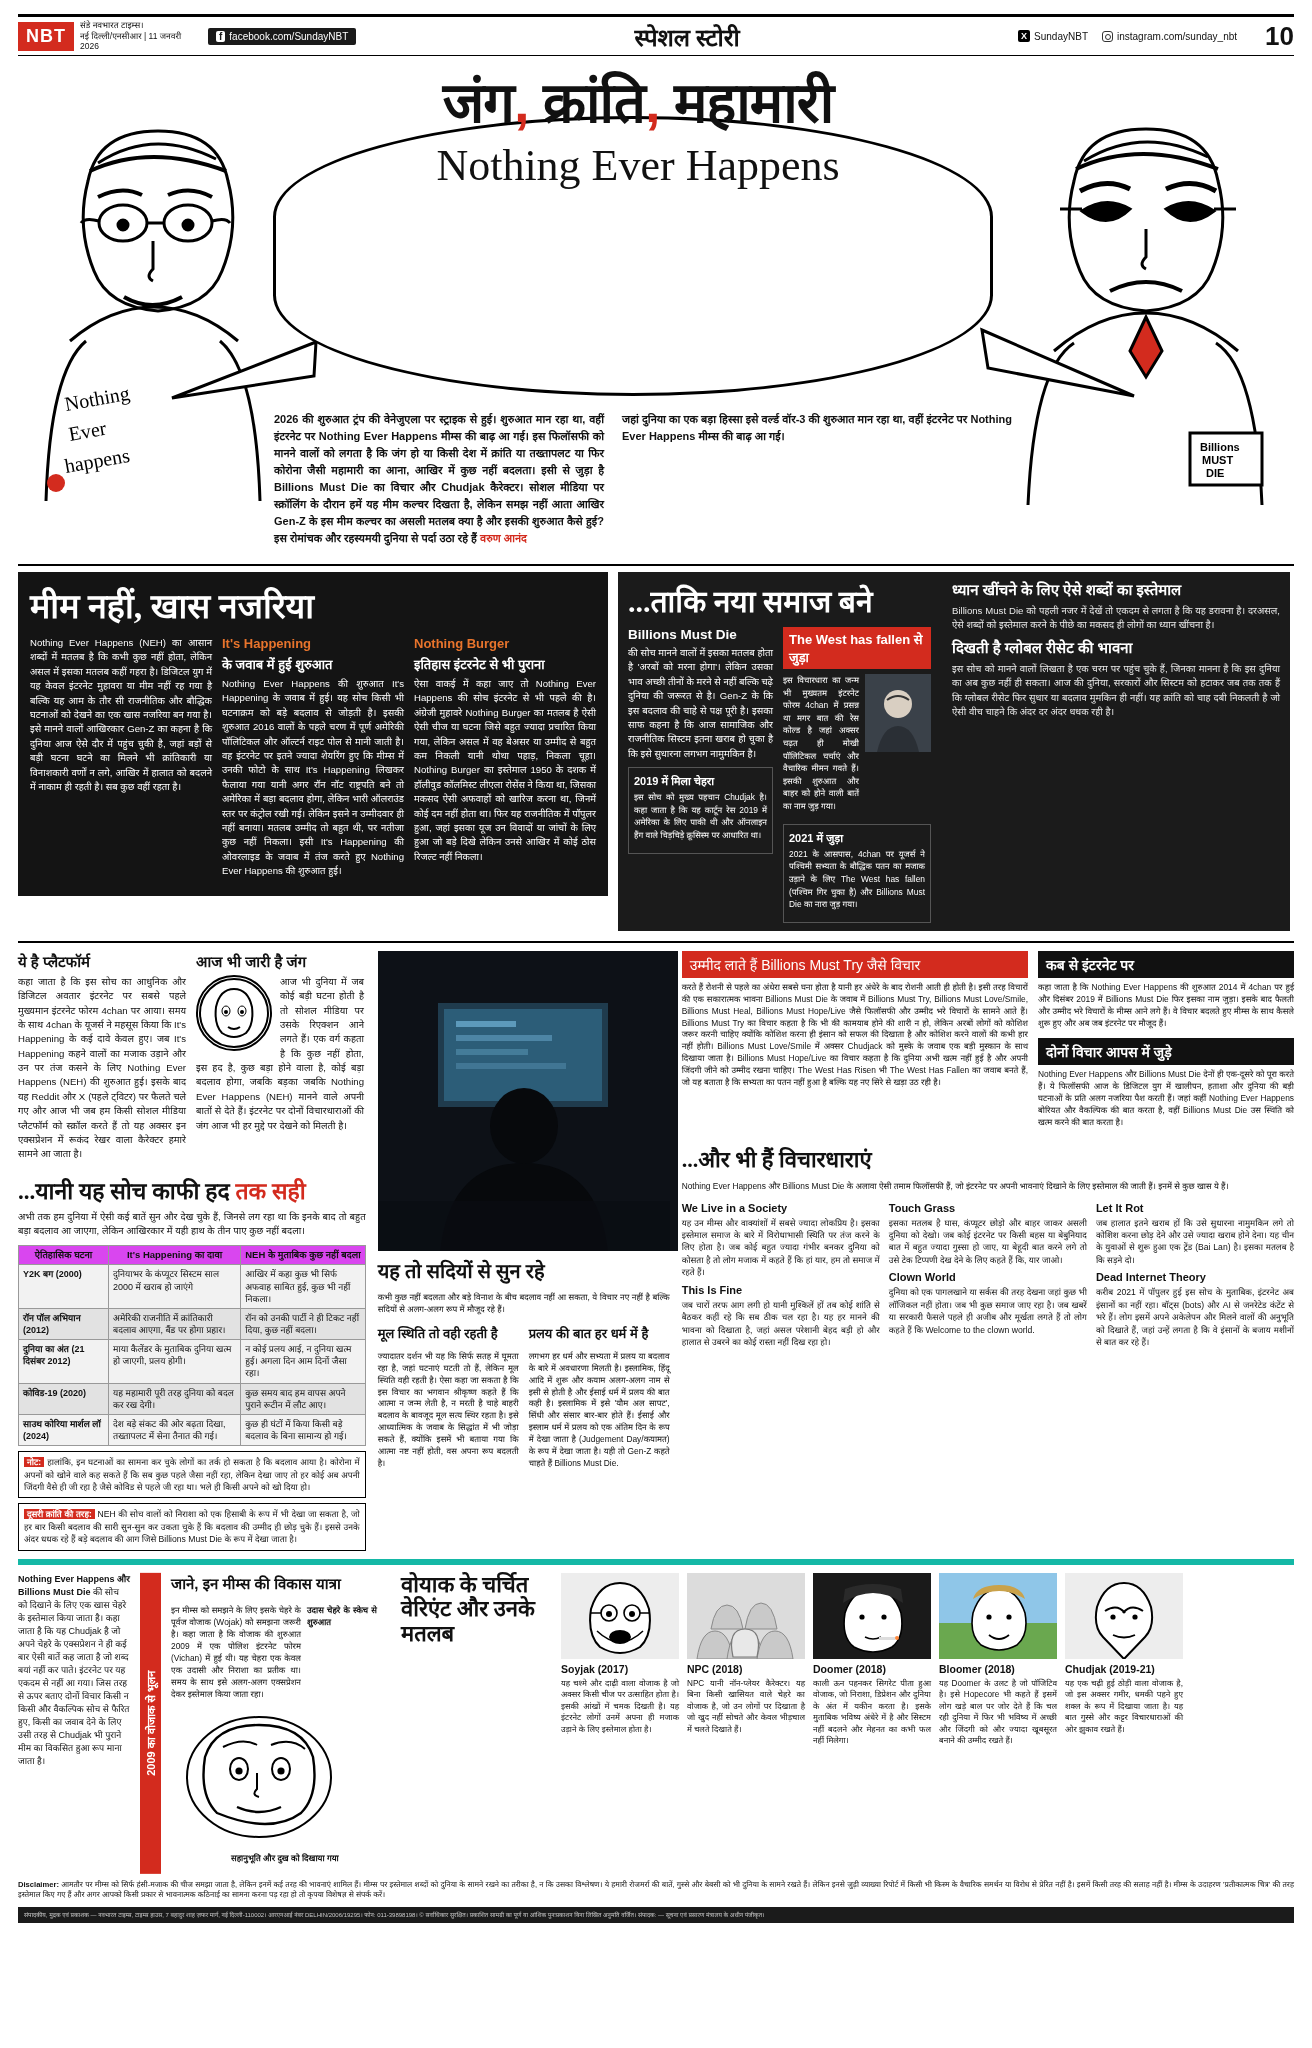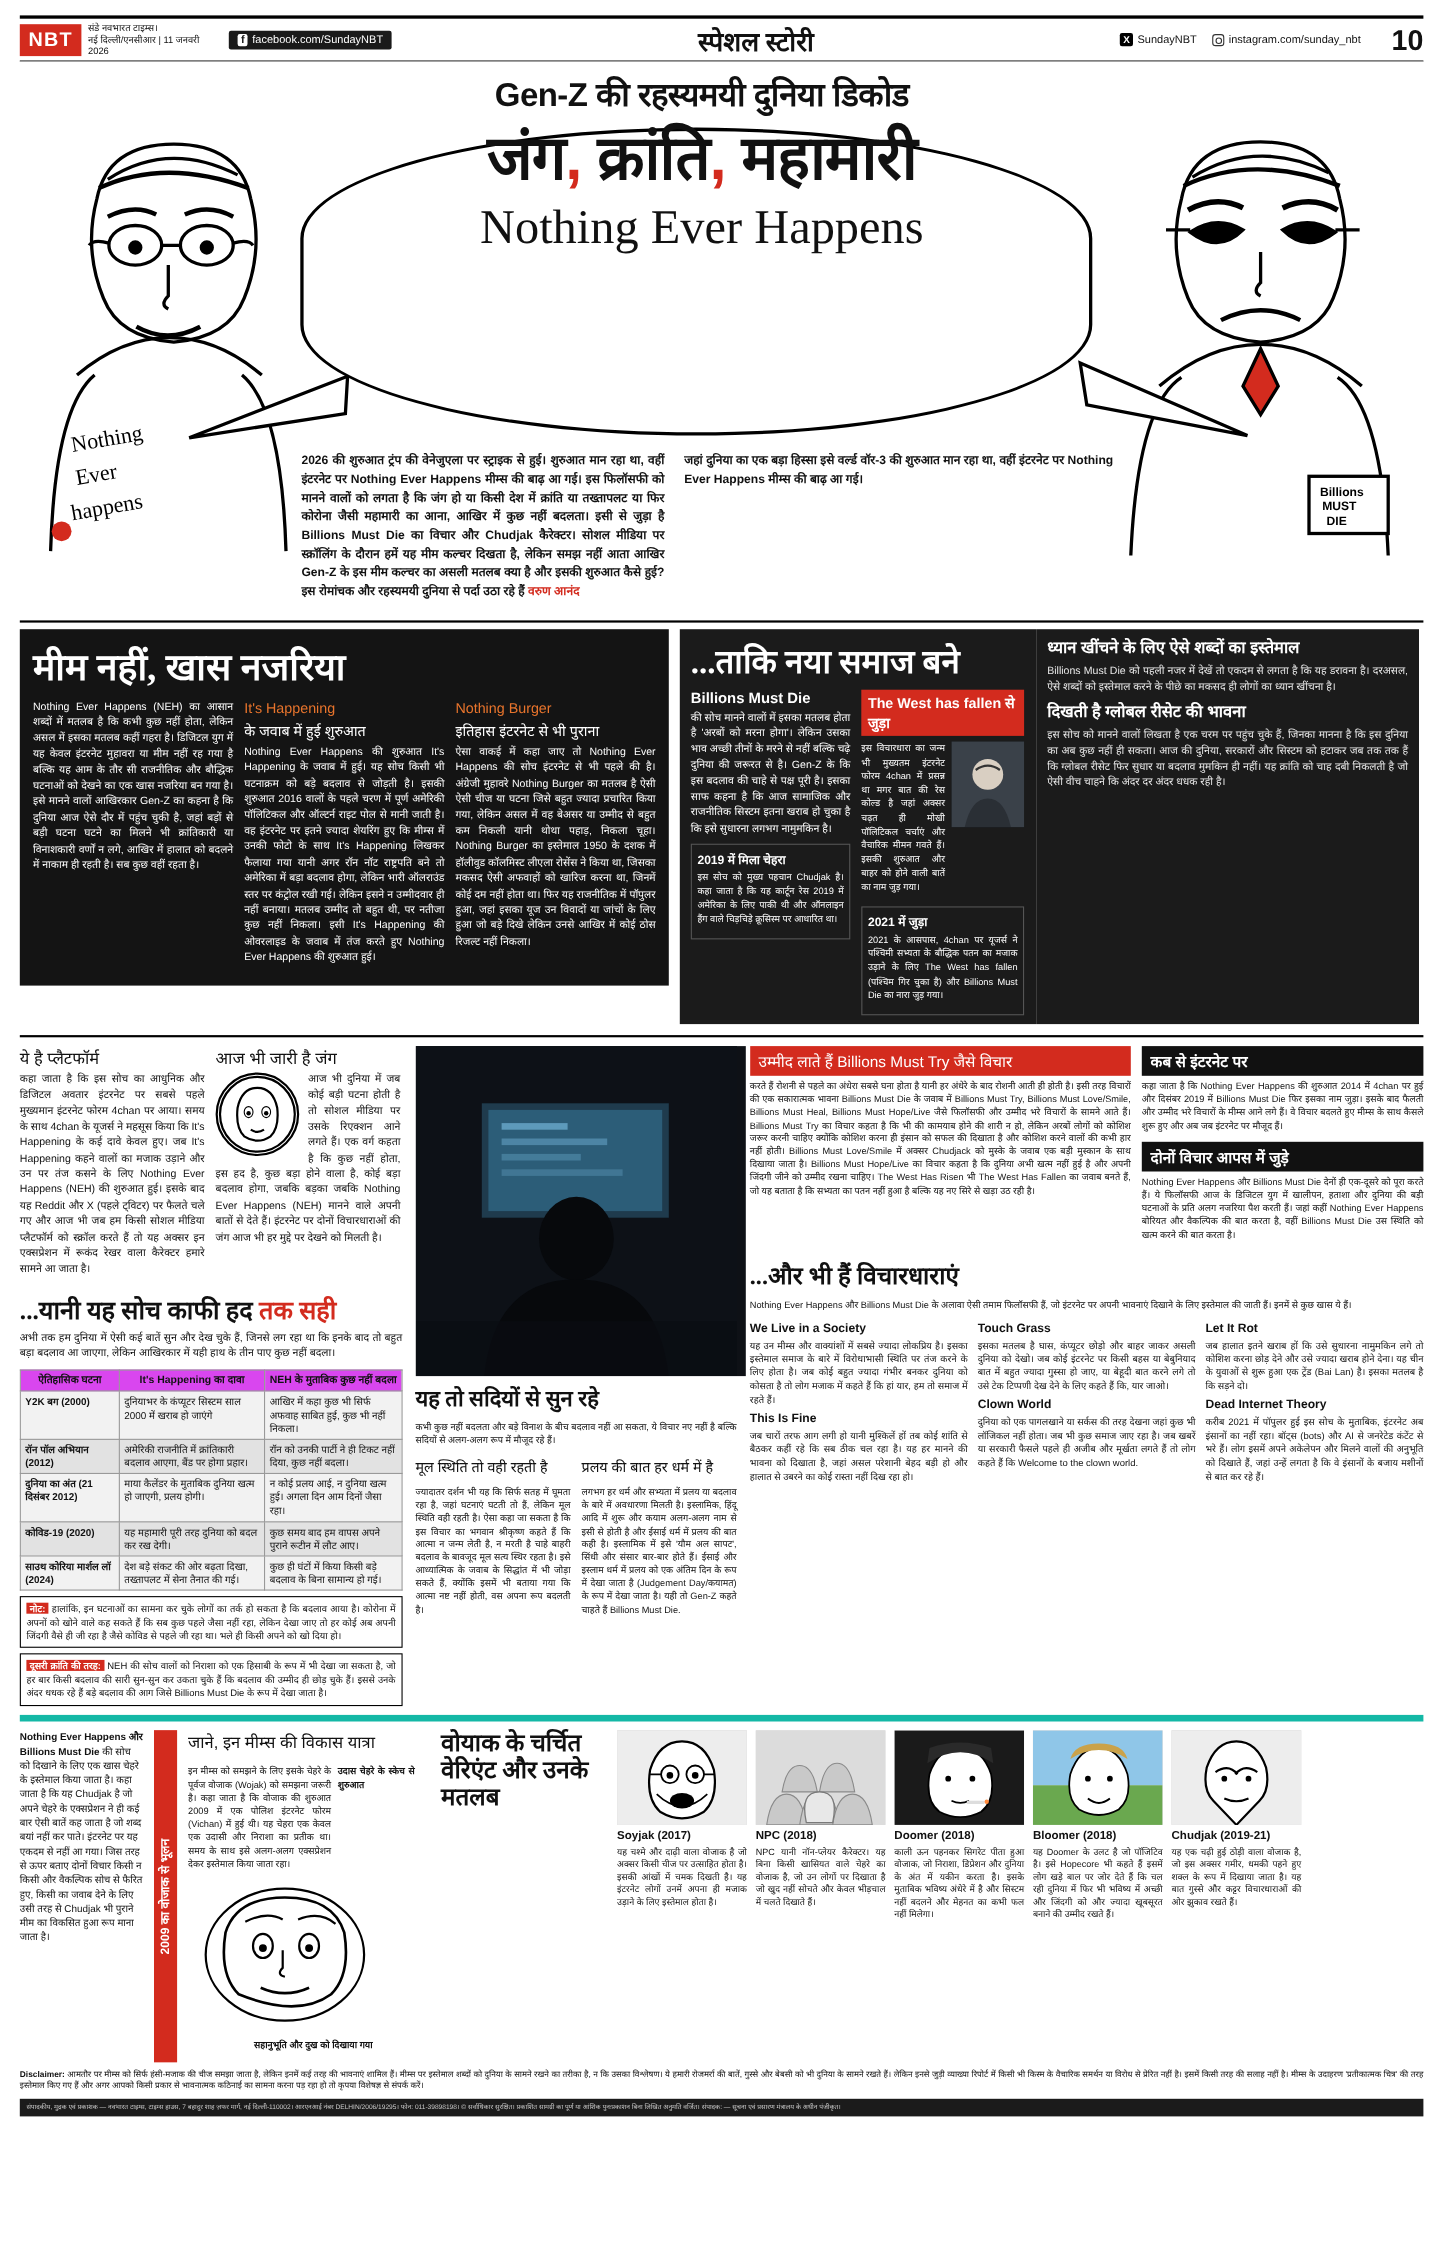--- a/index.html
+++ b/index.html
@@ -63,21 +63,21 @@
   
   .sec-title { font-size:32px; font-weight:bold; font-family:"Liberation Serif", serif; }
 
   
   .body-grid { margin:6px 18px 0 18px; display:flex; gap:0; }
   .col-a { width:600px; padding-right:10px; }
   .col-b { width:324px; background:#1b1b1b; color:#fff; padding:8px 10px; }
   .col-c { width:348px; padding-left:10px; }
   .dark { background:#1b1b1b; color:#fff; }
 
-  h3.sub { font-size:13px; font-weight:normal; margin:0 0 4px 0; }
+  h3.sub { font-size:13px; font-weight:bold; margin:0 0 4px 0; }
   .t-orange { color:#e8742c; }
   .t-white { color:#fff; }
   p.body { font-size:9.6px; line-height:1.5; text-align:justify; margin:0 0 6px 0; }
   .dark p.body { color:#e8e8e8; }
 
   .three-col { display:flex; gap:10px; }
   .three-col > div { flex:1; }
 
   
   .blackblock { background:#141414; color:#fff; padding:10px 12px 12px 12px; }
@@ -240,21 +240,20 @@
 
     <svg class="bubble-tail-l" viewBox="0 0 150 70">
       <path d="M148 6 L4 62 L146 40 Z" fill="#fff" stroke="#000" stroke-width="3"></path>
     </svg>
     <svg class="bubble-tail-r" viewBox="0 0 160 80">
       <path d="M4 4 L156 70 L10 42 Z" fill="#fff" stroke="#000" stroke-width="3"></path>
     </svg>
     <div class="bubble"></div>
 
     <div class="headline-wrap" style="z-index:4;">
-      <div class="hl-small">Gen-Z की रहस्यमयी दुनिया डिकोड</div>
       <div class="hl-big">
         <span>जंग</span><span class="red">,</span>
         <span>क्रांति</span><span class="red">,</span>
         <span>महामारी</span>
       </div>
       <div class="hl-script">Nothing Ever Happens</div>
     </div>
 
     <div class="lead-text">
       <div class="lead-col" style="width:330px;">

